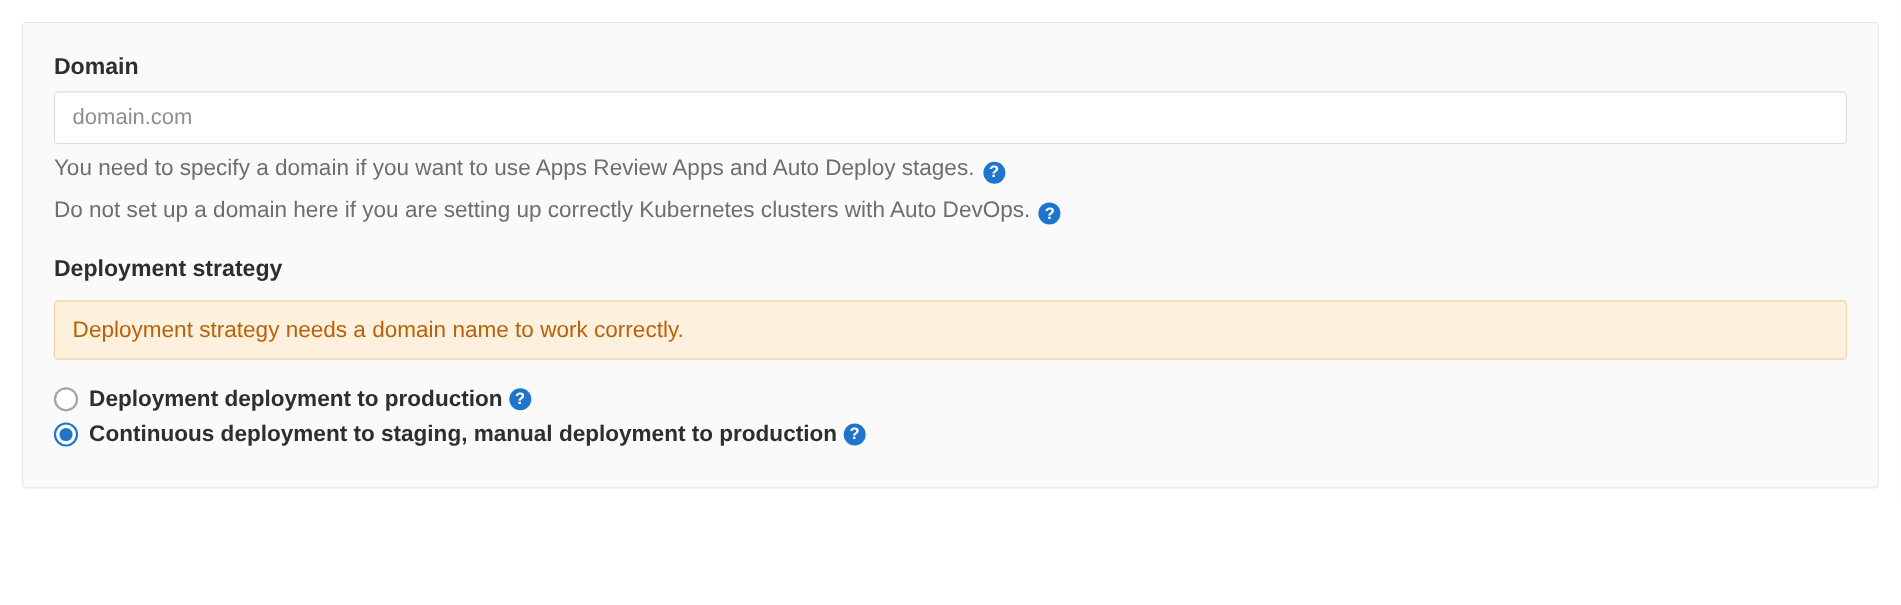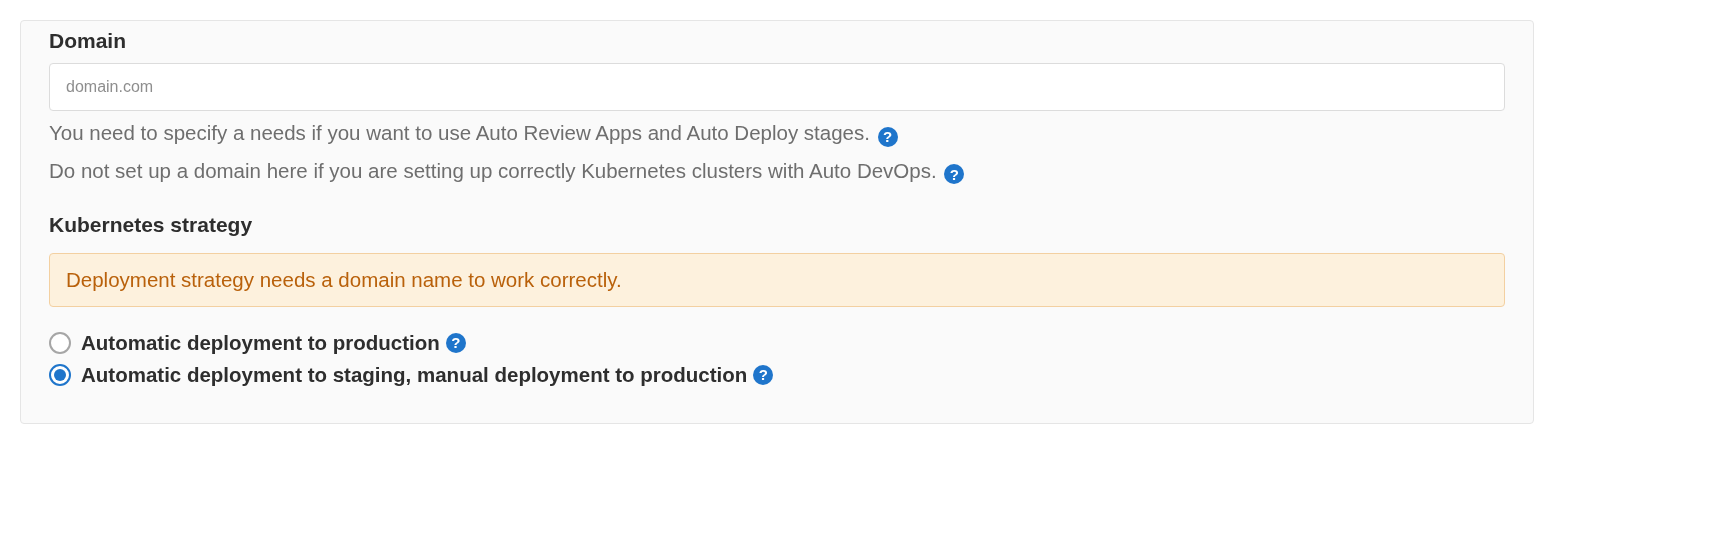--- a/index.html
+++ b/index.html
@@ -11,40 +11,40 @@
     body {
       font-family: -apple-system, BlinkMacSystemFont, "Segoe UI", Helvetica, Arial, sans-serif;
       background: #ffffff;
       padding: 20px;
     }
 
     .panel {
       border: 1px solid #e5e5e5;
       border-radius: 4px;
       background: #fafafa;
-      padding: 8px 28px 28px 28px;
-      width: 1514px;
+      padding: 28px 28px 28px 28px;
+      width: 1688px;
     }
 
     .section-label {
       font-weight: 600;
       color: #2e2e2e;
       font-size: 21px;
       margin-bottom: 10px;
       display: block;
     }
 
     .domain-input {
       width: 100%;
       height: 48px;
       border: 1px solid #dcdcdc;
       border-radius: 4px;
       background: #ffffff;
       padding: 0 16px;
-      font-size: 16px;
+      font-size: 20px;
       color: #2e2e2e;
       outline: none;
     }
 
     .domain-input::placeholder {
       color: #8e8e8e;
     }
 
     .help-line {
       color: #6e6e6e;
@@ -133,43 +133,43 @@
 <body>
 
 <div class="panel">
 
   
   <label class="section-label">Domain</label>
 
   <input type="text" class="domain-input" placeholder="domain.com" style="">
 
   <div class="help-line">
-    <span>You need to specify a needs if you want to use Auto Review Apps and Auto Deploy stages.</span>
+    <span>You need to specify a domain if you want to use Apps Review Apps and Auto Deploy stages.</span>
     <span class="help-icon">?</span>
   </div>
 
   <div class="help-line">
     <span>Do not set up a domain here if you are setting up correctly Kubernetes clusters with Auto DevOps.</span>
     <span class="help-icon">?</span>
   </div>
 
   
   <div class="strategy-section">
 
-    <div class="section-label">Kubernetes strategy</div>
+    <div class="section-label">Deployment strategy</div>
 
     <div class="alert-warning">Deployment strategy needs a domain name to work correctly.</div>
 
     <div class="radio-row">
       <span class="radio-ctrl unchecked"></span>
-      <span class="radio-label">Automatic deployment to production</span>
+      <span class="radio-label">Deployment deployment to production</span>
       <span class="help-icon">?</span>
     </div>
 
     <div class="radio-row">
       <span class="radio-ctrl checked"></span>
-      <span class="radio-label">Automatic deployment to staging, manual deployment to production</span>
+      <span class="radio-label">Continuous deployment to staging, manual deployment to production</span>
       <span class="help-icon">?</span>
     </div>
 
   </div>
 
 </div>
 
 </body></html>

